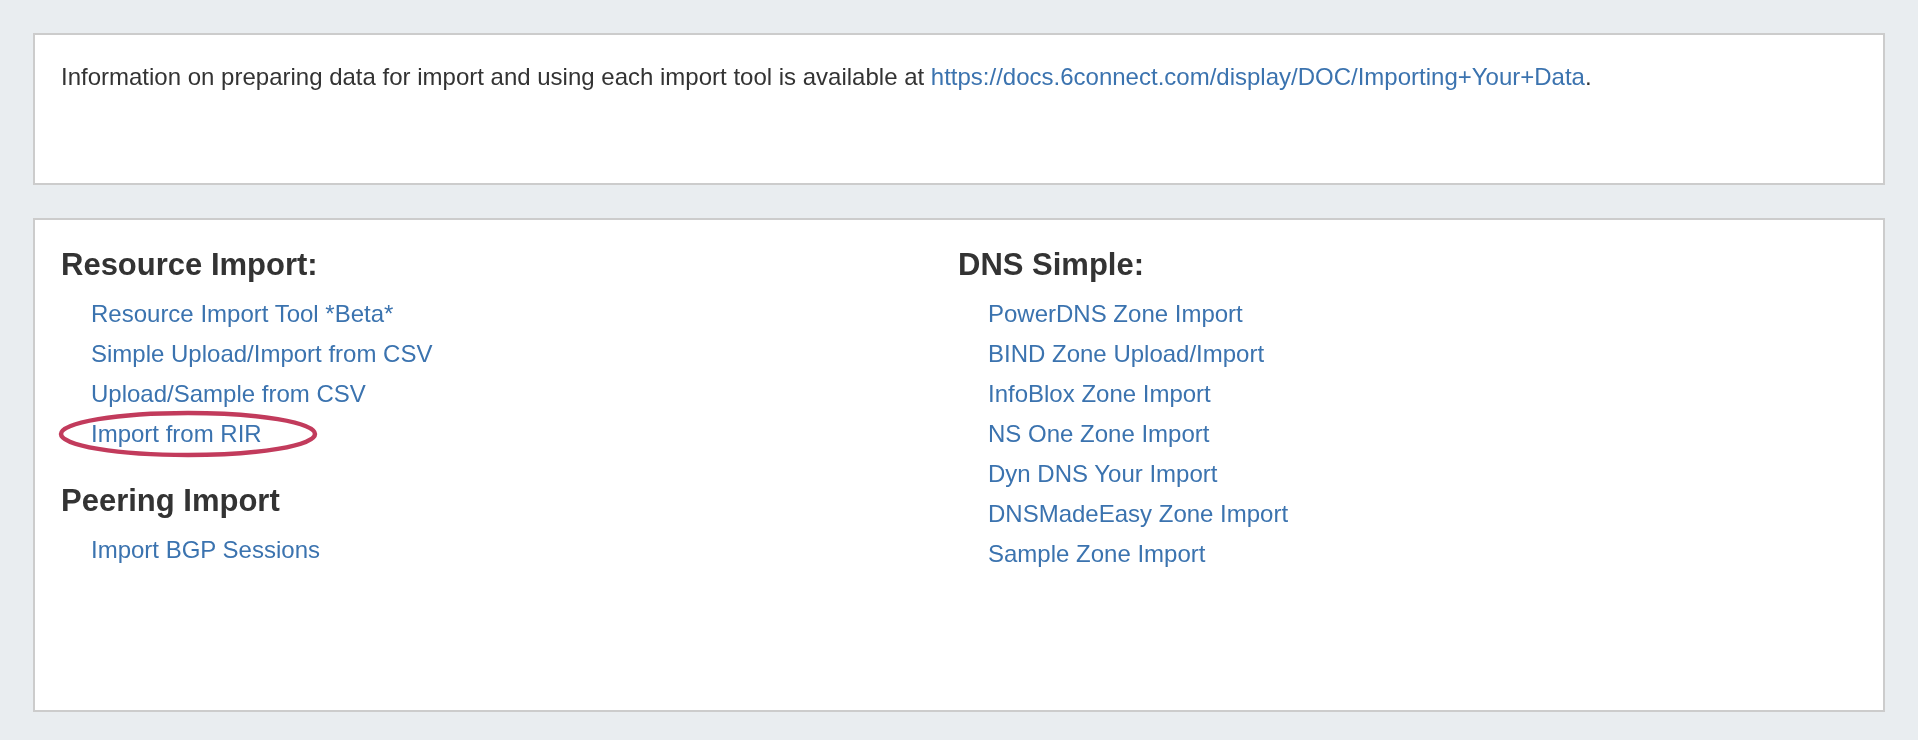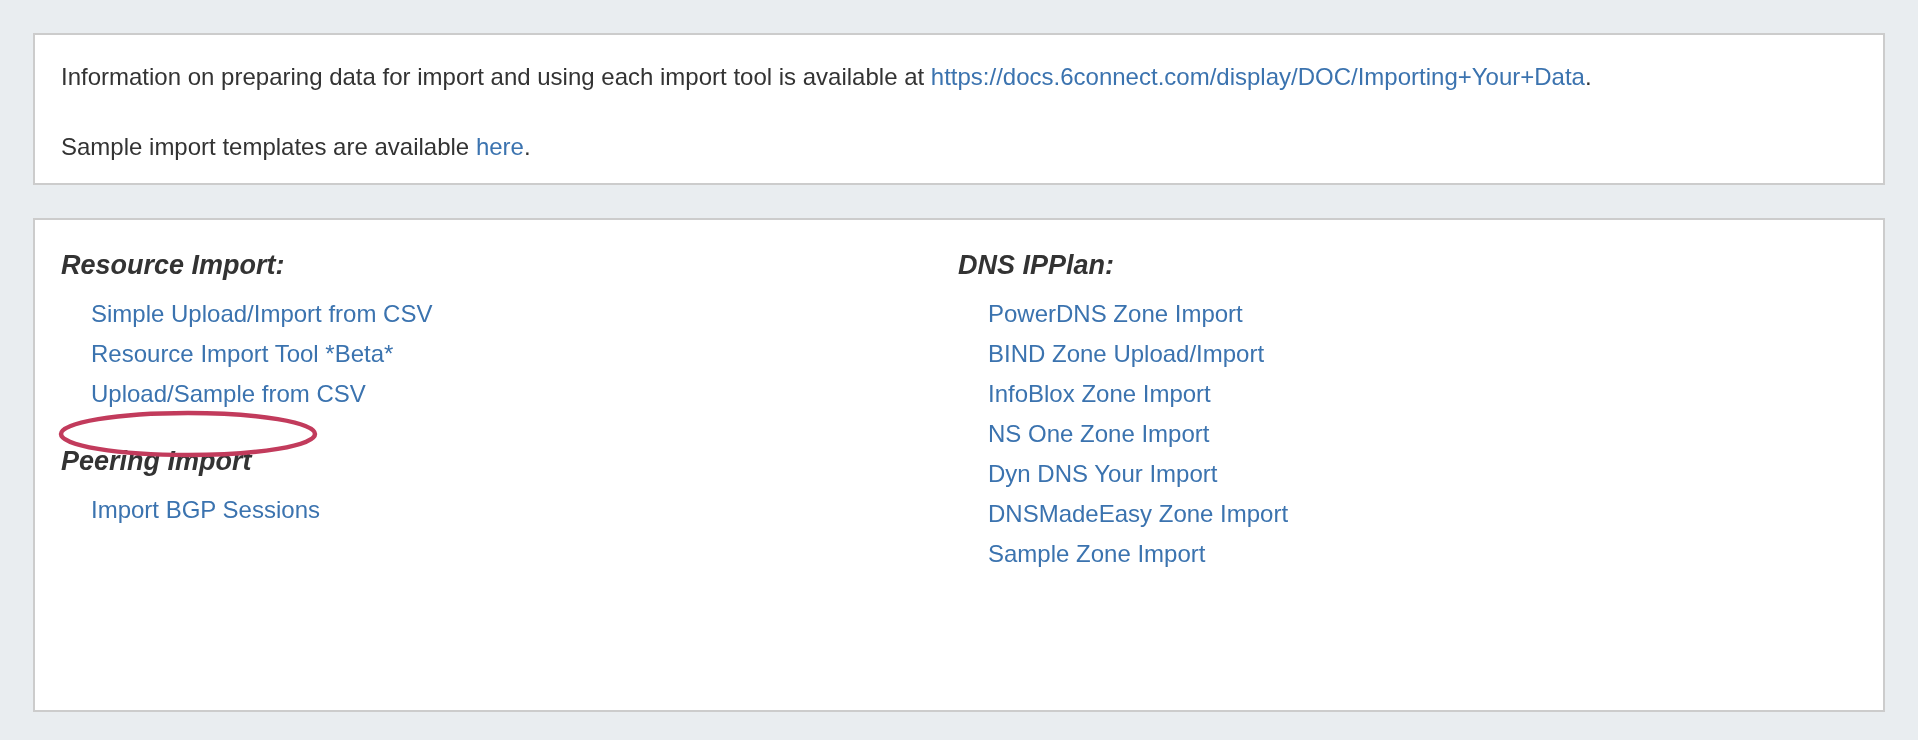--- a/index.html
+++ b/index.html
@@ -48,26 +48,25 @@
   .import-panel {
     margin-top: 33px;
     height: 494px;
     padding: 28px 26px 0 26px;
     display: flex;
     align-items: flex-start;
   }
   .col-left { width: 897px; flex: 0 0 897px; }
   .col-right { flex: 1 1 auto; }
   .import-heading {
-    font-size: 27px;
+    font-size: 31px;
     font-weight: bold;
     color: var(--text);
     line-height: 34px;
     margin: 30px 0 12px 0;
-    font-style: italic;
   }
   .import-heading.first { margin-top: 0; }
   .import-heading.peering { }
   .import-link {
     display: block;
     width: fit-content;
     margin-left: 30px;
     font-size: 24px;
     line-height: 40px;
     white-space: nowrap;
@@ -85,44 +84,44 @@
     pointer-events: none;
   }
 </style>
 </head>
 <body>
 
 <div>
 
   <section class="panel info-panel">
     <p><span>Information on preparing data for import and using each import tool is available at </span><a href="#" class="doc-link">https://docs.6connect.com/display/DOC/Importing+Your+Data</a><span>.</span></p>
-    <p><span>Sample import templates are available </span><a href="#" class="doc-link">here</a><span>.</span></p>
   </section>
 
   <section class="panel import-panel">
 
     <div class="col-left">
 
       <h3 class="import-heading first">Resource Import:</h3>
+      <a href="#" class="import-link">Resource Import Tool *Beta*</a>
       <a href="#" class="import-link">Simple Upload/Import from CSV</a>
-      <a href="#" class="import-link">Resource Import Tool *Beta*</a>
 
       <a href="#" class="import-link">Upload/Sample from CSV</a>
       <div class="circled-row">
+        <a href="#" class="import-link">Import from RIR</a>
         <svg class="annotation-ellipse" viewBox="0 0 260 48" xmlns="http://www.w3.org/2000/svg">
           <ellipse cx="130" cy="24" rx="127" ry="21" fill="none" stroke="#c23b5c" stroke-width="4.5"></ellipse>
         </svg>
       </div>
 
       <h3 class="import-heading peering">Peering Import</h3>
       <a href="#" class="import-link">Import BGP Sessions</a>
     </div>
 
     <div class="col-right">
-      <h3 class="import-heading first">DNS IPPlan:</h3>
+      <h3 class="import-heading first">DNS Simple:</h3>
       <a href="#" class="import-link">PowerDNS Zone Import</a>
       <a href="#" class="import-link">BIND Zone Upload/Import</a>
       <a href="#" class="import-link">InfoBlox Zone Import</a>
       <a href="#" class="import-link">NS One Zone Import</a>
       <a href="#" class="import-link">Dyn DNS Your Import</a>
       <a href="#" class="import-link">DNSMadeEasy Zone Import</a>
       <a href="#" class="import-link">Sample Zone Import</a>
     </div>
 
   </section>

